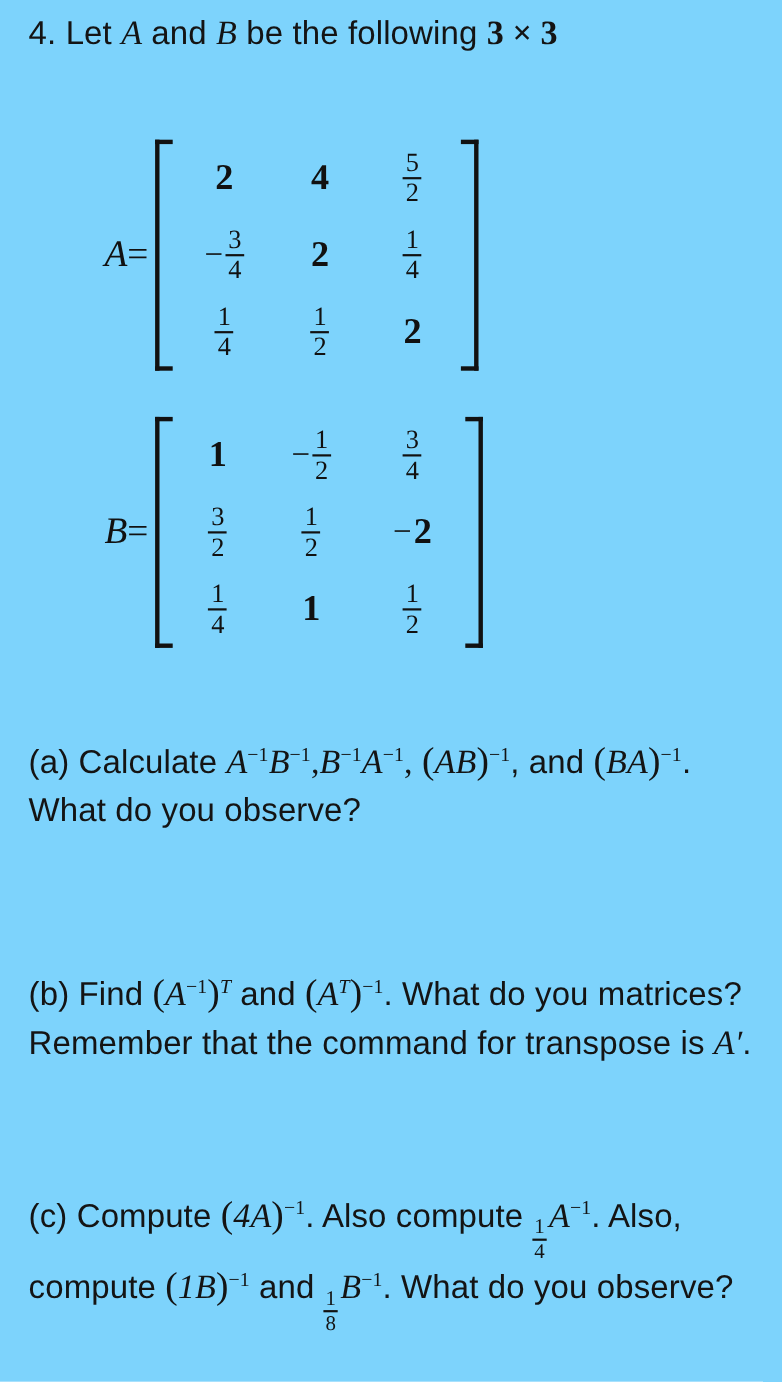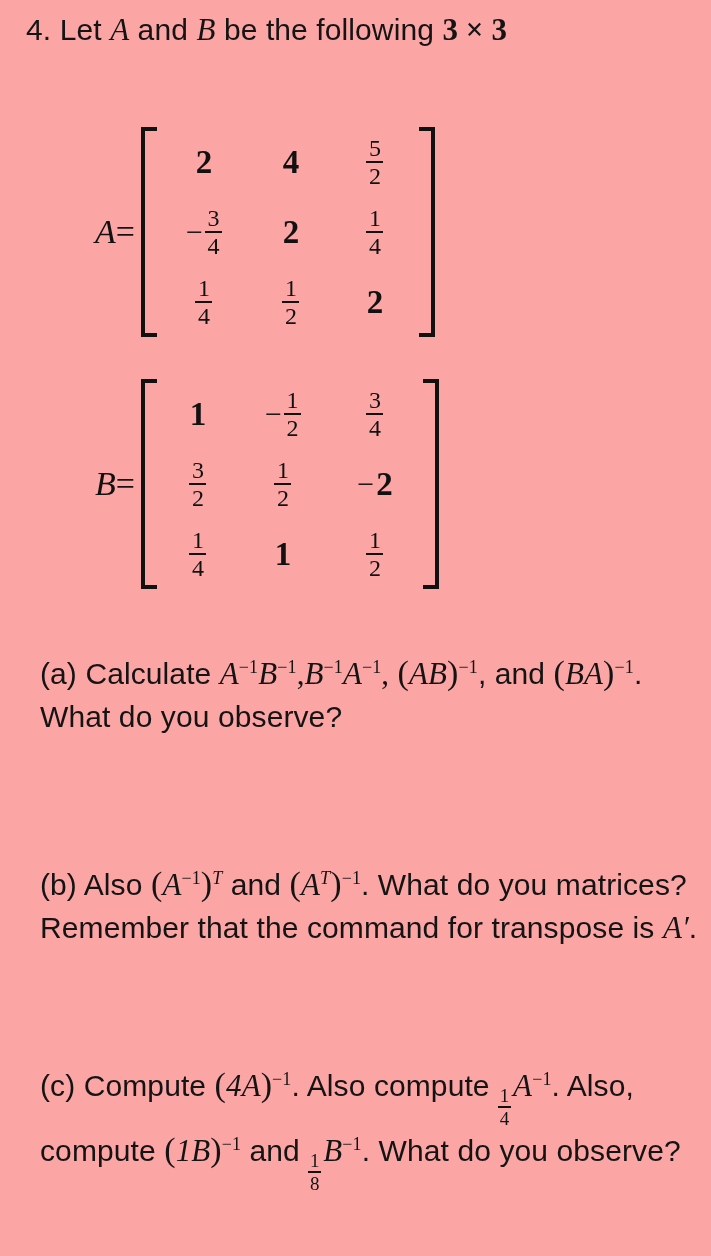--- a/index.html
+++ b/index.html
@@ -13,21 +13,21 @@
     overflow: hidden;
     font-family: "Liberation Sans", sans-serif;
     color: #111111;
     position: relative;
   }
 
   .page {
     position: relative;
     width: 711px;
     height: 1256px;
-    background: #fca5a5;
+    background: #7dd3fc;
     padding: 0;
     box-sizing: border-box;
   }
 
   
   .prose {
     font-family: "Liberation Sans", sans-serif;
     font-size: 30px;
     line-height: 43px;
     color: #141414;
@@ -176,22 +176,23 @@
     width: 100%;
     min-width: 13px;
     height: 2px;
     background: #111;
     margin: 1px 0;
   }
 
   
   .part {
     position: absolute;
-    left: 40px;
+    left: 26px;
     width: 672px;
+    margin-top: 20px;
   }
   #part-a { top: 651px; }
   #part-b { top: 862px; }
   #part-c { top: 1063px; }
 
   .part .label {
     font-family: "Liberation Sans", sans-serif;
     font-size: 30px;
   }
   .nowrapi { white-space: nowrap; }
@@ -391,21 +392,21 @@
   <div class="part prose" id="part-a">
     <span class="label">(a)</span>
     <span>Calculate</span>
     <span class="nowrapi"><span class="math">A</span><sup class="exp">−1</sup><span class="math">B</span><sup class="exp">−1</sup></span><span class="math-up">,</span><span class="nowrapi"><span class="math">B</span><sup class="exp">−1</sup><span class="math">A</span><sup class="exp">−1</sup></span><span class="math-up">,</span>
     <span class="nowrapi"><span class="paren">(</span><span class="math">AB</span><span class="paren">)</span><sup class="exp">−1</sup></span><span>, and</span>
     <span class="nowrapi"><span class="paren">(</span><span class="math">BA</span><span class="paren">)</span><sup class="exp">−1</sup></span><span>. What do you observe?</span>
   </div>
 
   <div class="part prose" id="part-b">
     <span class="label">(b)</span>
-    <span>Also</span>
+    <span>Find</span>
     <span class="nowrapi"><span class="paren">(</span><span class="math">A</span><sup class="exp">−1</sup><span class="paren">)</span><sup class="exp ital">T</sup></span>
     <span>and</span>
     <span class="nowrapi"><span class="paren">(</span><span class="math">A</span><sup class="exp ital">T</sup><span class="paren">)</span><sup class="exp">−1</sup></span><span>. What do you matrices? Remember that the command for transpose is</span>
     <span class="math">A′</span><span>.</span>
   </div>
 
   <div class="part prose" id="part-c">
     <span class="label">(c)</span>
     <span>Compute</span>
     <span class="nowrapi"><span class="paren">(</span><span class="math">4A</span><span class="paren">)</span><sup class="exp">−1</sup></span><span>. Also compute</span>

